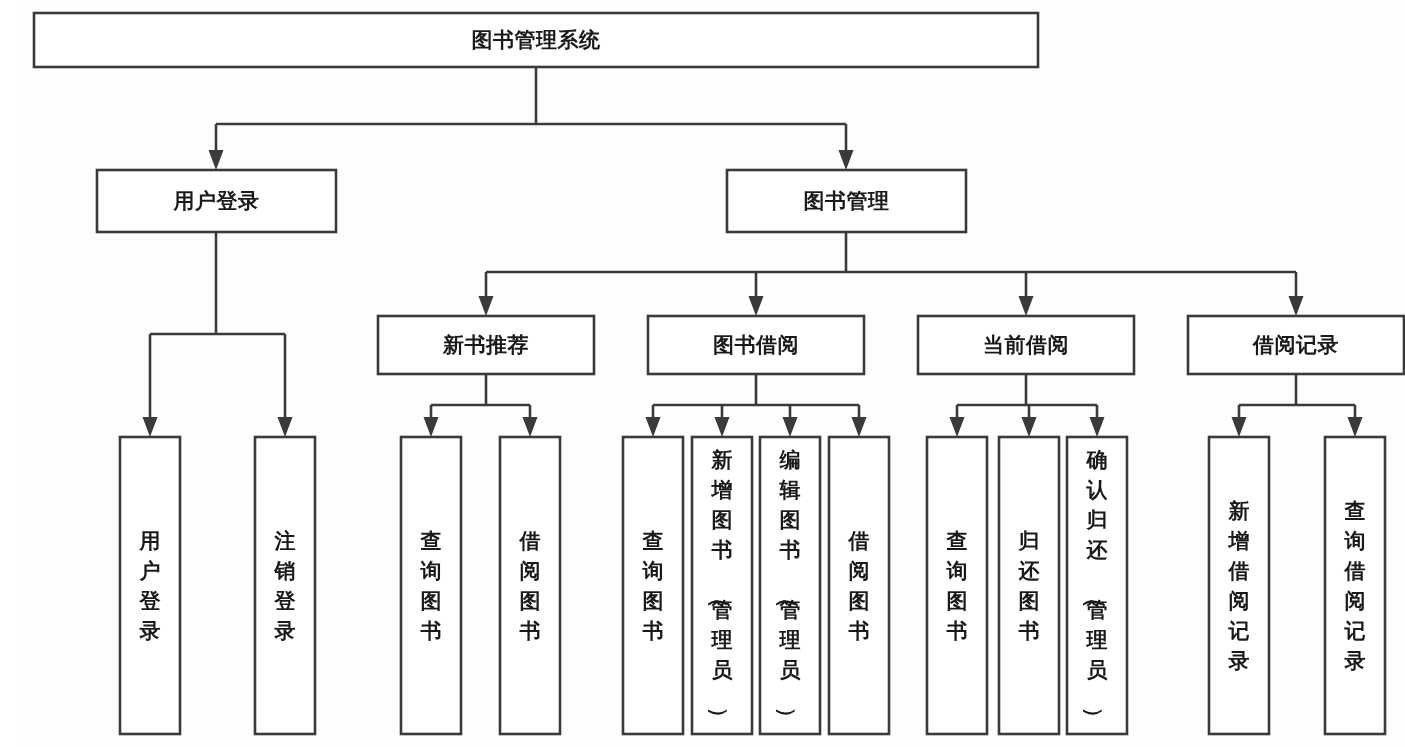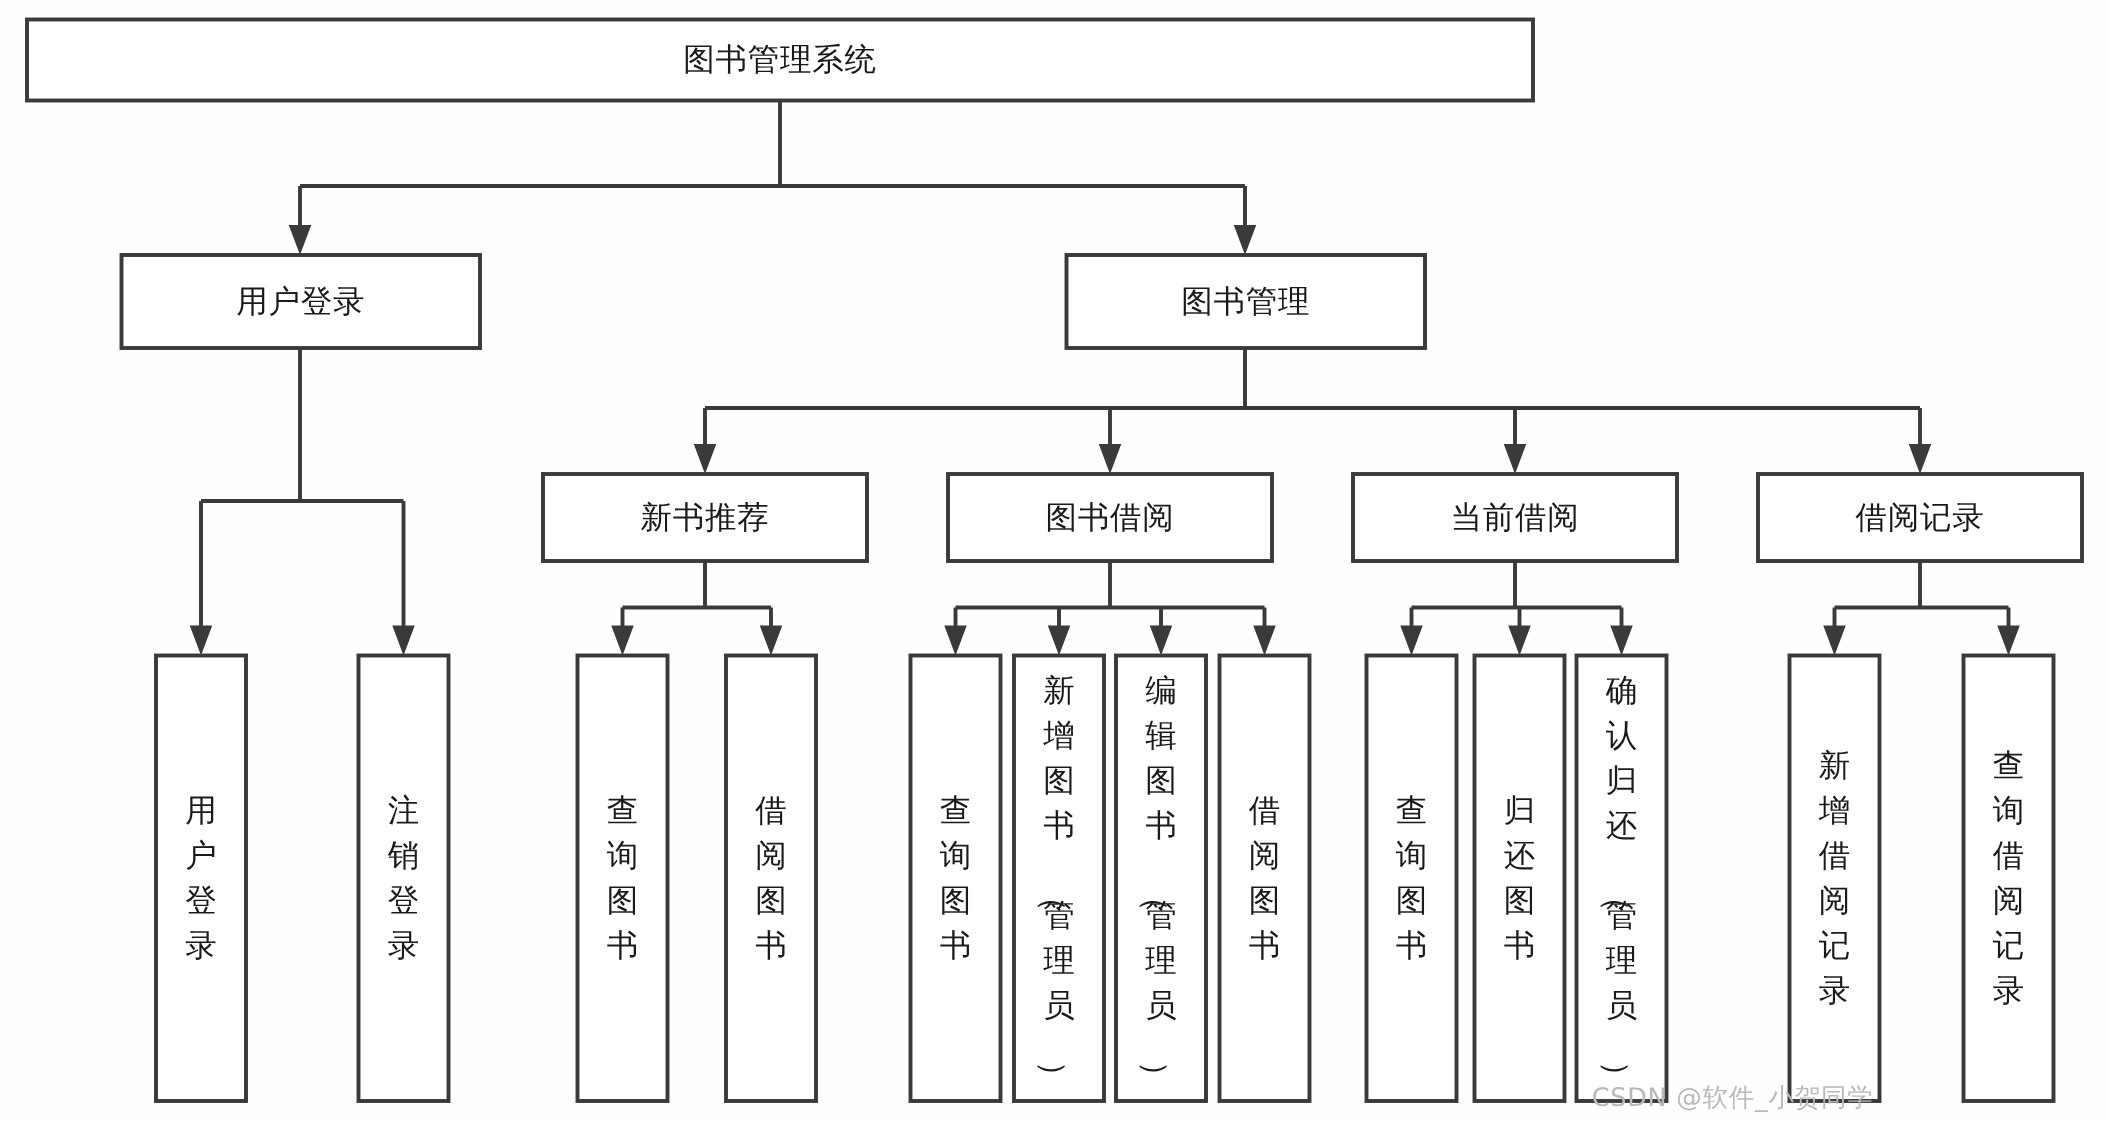--- a/index.html
+++ b/index.html
@@ -10,24 +10,25 @@
   }
   body {
     width: 1405px;
     height: 747px;
     position: relative;
     overflow: hidden;
     font-family: "DejaVu Sans", "Liberation Sans", sans-serif;
   }
   #diagram-root {
     position: absolute;
-    left: 0;
+    left: 16px;
     top: 0;
     width: 1257px;
     height: 747px;
+    font-weight: bold;
   }
   svg.diagram-canvas {
     display: block;
     width: 1405px;
     height: 747px;
     background: #fefefe;
   }
   .node-box {
     fill: #ffffff;
     stroke: #3a3a3a;
@@ -219,14 +220,13 @@
         <g>
           <rect x="1193" y="437" width="60" height="297" class="node-box"></rect>
           <text class="node-label-v" x="1223" y="517.5"><tspan x="1223" dy="0">新</tspan><tspan x="1223" dy="30">增</tspan><tspan x="1223" dy="30">借</tspan><tspan x="1223" dy="30">阅</tspan><tspan x="1223" dy="30">记</tspan><tspan x="1223" dy="30">录</tspan></text>
         </g>
         <g>
           <rect x="1309" y="437" width="60" height="297" class="node-box"></rect>
           <text class="node-label-v" x="1339" y="517.5"><tspan x="1339" dy="0">查</tspan><tspan x="1339" dy="30">询</tspan><tspan x="1339" dy="30">借</tspan><tspan x="1339" dy="30">阅</tspan><tspan x="1339" dy="30">记</tspan><tspan x="1339" dy="30">录</tspan></text>
         </g>
       </g>
   </svg>
-  <div class="watermark-text">CSDN @软件_小贺同学</div>
 </div>
 
 </body></html>

